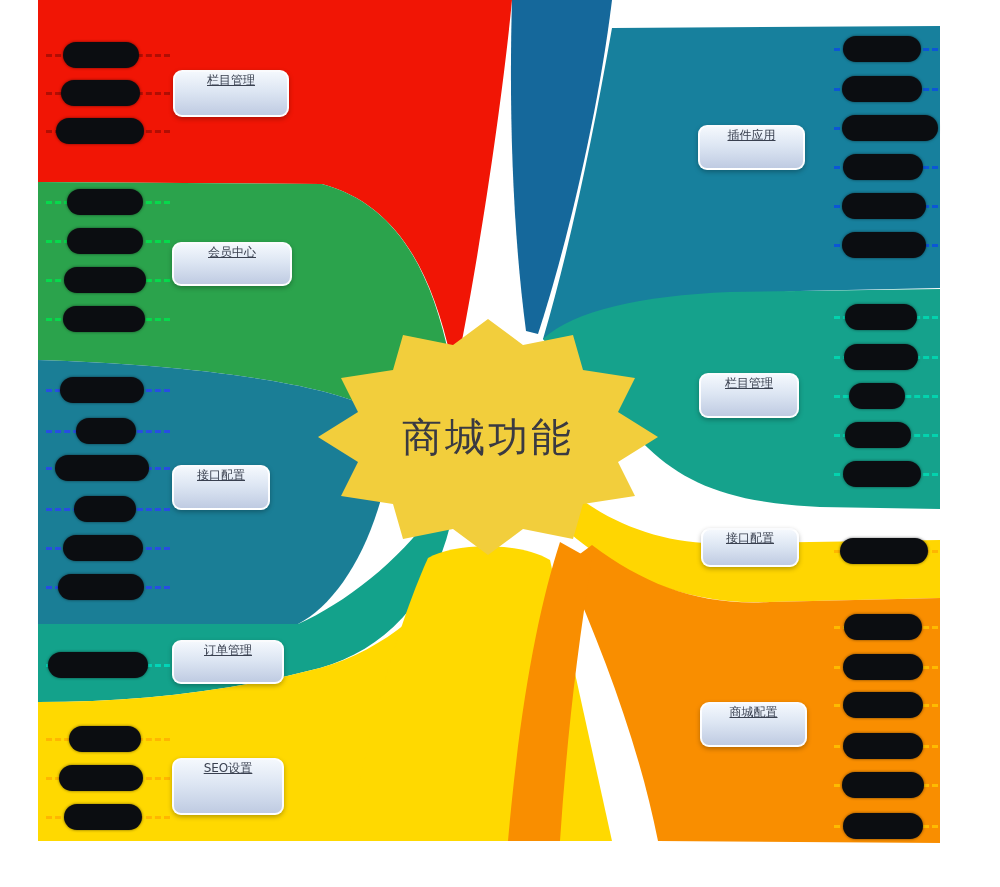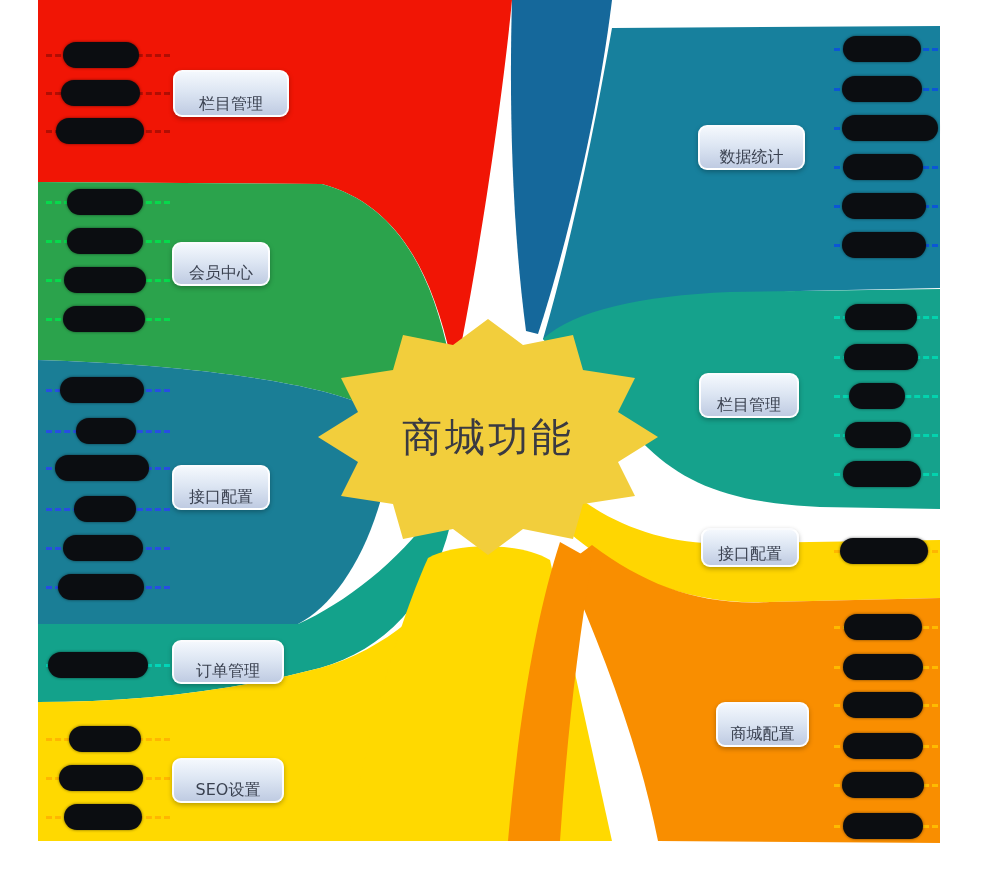--- a/index.html
+++ b/index.html
@@ -2,27 +2,27 @@
 <html><head>
 <meta charset="utf-8">
 <style>
   html,body{margin:0;padding:0;background:#ffffff;}
   .stage{
     position:relative;width:1000px;height:887px;background:#ffffff;overflow:hidden;
     font-family:"DejaVu Sans", sans-serif;
   }
   .stage svg{position:absolute;left:0;top:0;}
   .label-box{
-    position:absolute;display:flex;align-items:flex-end;justify-content:center;
+    position:absolute;display:flex;align-items:flex-start;justify-content:center;
     background:linear-gradient(180deg,#f4f8fd 0%,#dde6f3 45%,#bfcbe2 100%);
     border:2px solid rgba(255,255,255,.92);
     border-radius:9px;
     box-shadow:0 2px 5px rgba(0,0,0,.28);
-    color:#3a4150;font-size:16px;white-space:nowrap;
-    cursor:default;box-sizing:border-box;
+    color:#3a4150;font-size:12px;white-space:nowrap;
+    cursor:default;box-sizing:border-box;text-decoration:underline;
   }
   .leaf{
     position:absolute;height:26px;background:#0b0d11;border-radius:13px;
     box-shadow:0 0 3px rgba(0,0,0,.55);
   }
   .dash{position:absolute;height:0;border-top:3px dashed;opacity:.85;}
   .center-label{
     position:absolute;left:488px;top:437px;transform:translate(-50%,-50%);
     font-size:40px;color:#3a3a42;letter-spacing:3px;white-space:nowrap;
   }
@@ -62,21 +62,21 @@
         <span>栏目管理</span>
       </div>
       <div class="dash" style="border-top-color: rgb(0, 228, 76); top: 201px; left: 46px; width: 124px;"></div>
       <div class="leaf" style="left: 67px; top: 189px; width: 76px;"></div>
       <div class="dash" style="border-top-color: rgb(0, 228, 76); top: 240px; left: 46px; width: 124px;"></div>
       <div class="leaf" style="left: 67px; top: 228px; width: 76px;"></div>
       <div class="dash" style="border-top-color: rgb(0, 228, 76); top: 279px; left: 46px; width: 124px;"></div>
       <div class="leaf" style="left: 64px; top: 267px; width: 82px;"></div>
       <div class="dash" style="border-top-color: rgb(0, 228, 76); top: 318px; left: 46px; width: 124px;"></div>
       <div class="leaf" style="left: 63px; top: 306px; width: 82px;"></div>
-      <div class="label-box" style="left: 172px; top: 242px; width: 98px; height: 44px;">
+      <div class="label-box" style="left: 172px; top: 242px; width: 120px; height: 44px;">
         <span>会员中心</span>
       </div>
       <div class="dash" style="border-top-color: rgb(42, 70, 240); top: 389px; left: 46px; width: 124px;"></div>
       <div class="leaf" style="left: 60px; top: 377px; width: 84px;"></div>
       <div class="dash" style="border-top-color: rgb(42, 70, 240); top: 430px; left: 46px; width: 124px;"></div>
       <div class="leaf" style="left: 76px; top: 418px; width: 60px;"></div>
       <div class="dash" style="border-top-color: rgb(42, 70, 240); top: 467px; left: 46px; width: 124px;"></div>
       <div class="leaf" style="left: 55px; top: 455px; width: 94px;"></div>
       <div class="dash" style="border-top-color: rgb(42, 70, 240); top: 508px; left: 46px; width: 124px;"></div>
       <div class="leaf" style="left: 74px; top: 496px; width: 62px;"></div>
@@ -91,37 +91,37 @@
       <div class="leaf" style="left: 48px; top: 652px; width: 100px;"></div>
       <div class="label-box" style="left: 172px; top: 640px; width: 112px; height: 44px;">
         <span>订单管理</span>
       </div>
       <div class="dash" style="border-top-color: rgb(255, 176, 0); top: 738px; left: 46px; width: 124px;"></div>
       <div class="leaf" style="left: 69px; top: 726px; width: 72px;"></div>
       <div class="dash" style="border-top-color: rgb(255, 176, 0); top: 777px; left: 46px; width: 124px;"></div>
       <div class="leaf" style="left: 59px; top: 765px; width: 84px;"></div>
       <div class="dash" style="border-top-color: rgb(255, 176, 0); top: 816px; left: 46px; width: 124px;"></div>
       <div class="leaf" style="left: 64px; top: 804px; width: 78px;"></div>
-      <div class="label-box" style="left: 172px; top: 758px; width: 112px; height: 45px;">
+      <div class="label-box" style="left: 172px; top: 758px; width: 112px; height: 57px;">
         <span>SEO设置</span>
       </div>
       <div class="dash" style="border-top-color: rgb(11, 79, 224); top: 48px; left: 834px; width: 104px;"></div>
       <div class="leaf" style="left: 843px; top: 36px; width: 78px;"></div>
       <div class="dash" style="border-top-color: rgb(11, 79, 224); top: 88px; left: 834px; width: 104px;"></div>
       <div class="leaf" style="left: 842px; top: 76px; width: 80px;"></div>
       <div class="dash" style="border-top-color: rgb(11, 79, 224); top: 127px; left: 834px; width: 104px;"></div>
       <div class="leaf" style="left: 842px; top: 115px; width: 96px;"></div>
       <div class="dash" style="border-top-color: rgb(11, 79, 224); top: 166px; left: 834px; width: 104px;"></div>
       <div class="leaf" style="left: 843px; top: 154px; width: 80px;"></div>
       <div class="dash" style="border-top-color: rgb(11, 79, 224); top: 205px; left: 834px; width: 104px;"></div>
       <div class="leaf" style="left: 842px; top: 193px; width: 84px;"></div>
       <div class="dash" style="border-top-color: rgb(11, 79, 224); top: 244px; left: 834px; width: 104px;"></div>
       <div class="leaf" style="left: 842px; top: 232px; width: 84px;"></div>
       <div class="label-box" style="left: 698px; top: 125px; width: 107px; height: 45px;">
-        <span>数据统计</span>
+        <span>插件应用</span>
       </div>
       <div class="dash" style="border-top-color: rgb(0, 220, 180); top: 316px; left: 834px; width: 104px;"></div>
       <div class="leaf" style="left: 845px; top: 304px; width: 72px;"></div>
       <div class="dash" style="border-top-color: rgb(0, 220, 180); top: 356px; left: 834px; width: 104px;"></div>
       <div class="leaf" style="left: 844px; top: 344px; width: 74px;"></div>
       <div class="dash" style="border-top-color: rgb(0, 220, 180); top: 395px; left: 834px; width: 104px;"></div>
       <div class="leaf" style="left: 849px; top: 383px; width: 56px;"></div>
       <div class="dash" style="border-top-color: rgb(0, 220, 180); top: 434px; left: 834px; width: 104px;"></div>
       <div class="leaf" style="left: 845px; top: 422px; width: 66px;"></div>
       <div class="dash" style="border-top-color: rgb(0, 220, 180); top: 473px; left: 834px; width: 104px;"></div>
@@ -139,19 +139,19 @@
       <div class="dash" style="border-top-color: rgb(255, 196, 0); top: 666px; left: 834px; width: 104px;"></div>
       <div class="leaf" style="left: 843px; top: 654px; width: 80px;"></div>
       <div class="dash" style="border-top-color: rgb(255, 196, 0); top: 704px; left: 834px; width: 104px;"></div>
       <div class="leaf" style="left: 843px; top: 692px; width: 80px;"></div>
       <div class="dash" style="border-top-color: rgb(255, 196, 0); top: 745px; left: 834px; width: 104px;"></div>
       <div class="leaf" style="left: 843px; top: 733px; width: 80px;"></div>
       <div class="dash" style="border-top-color: rgb(255, 196, 0); top: 784px; left: 834px; width: 104px;"></div>
       <div class="leaf" style="left: 842px; top: 772px; width: 82px;"></div>
       <div class="dash" style="border-top-color: rgb(255, 196, 0); top: 825px; left: 834px; width: 104px;"></div>
       <div class="leaf" style="left: 843px; top: 813px; width: 80px;"></div>
-      <div class="label-box" style="left: 716px; top: 702px; width: 93px; height: 45px;">
+      <div class="label-box" style="left: 700px; top: 702px; width: 107px; height: 45px;">
         <span>商城配置</span>
       </div>
     </div>
 
   <div class="center-label" style="color: rgb(58, 58, 66);">商城功能</div>
 </div>
 
 </body></html>

